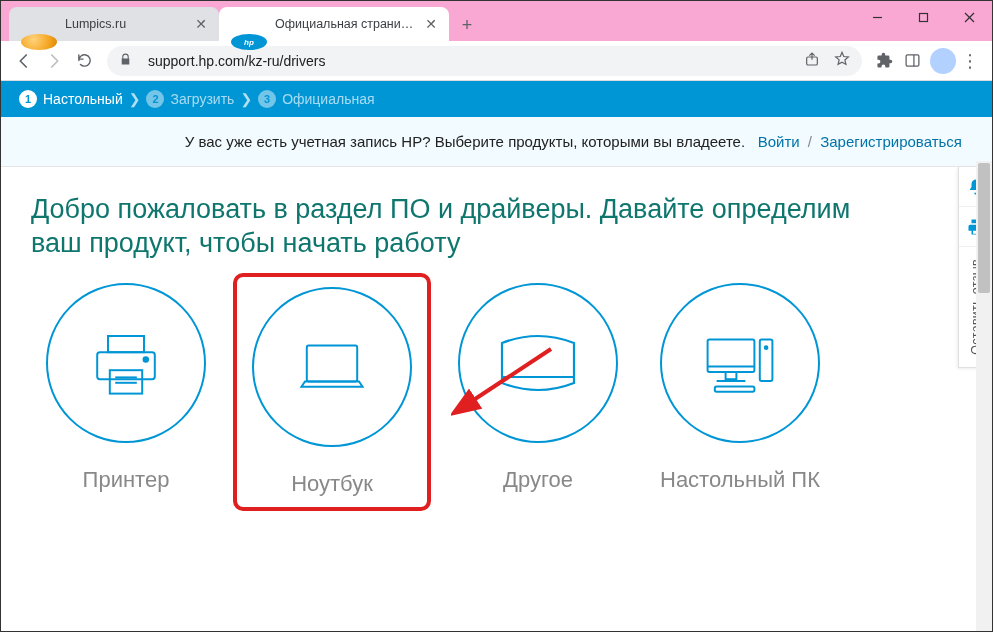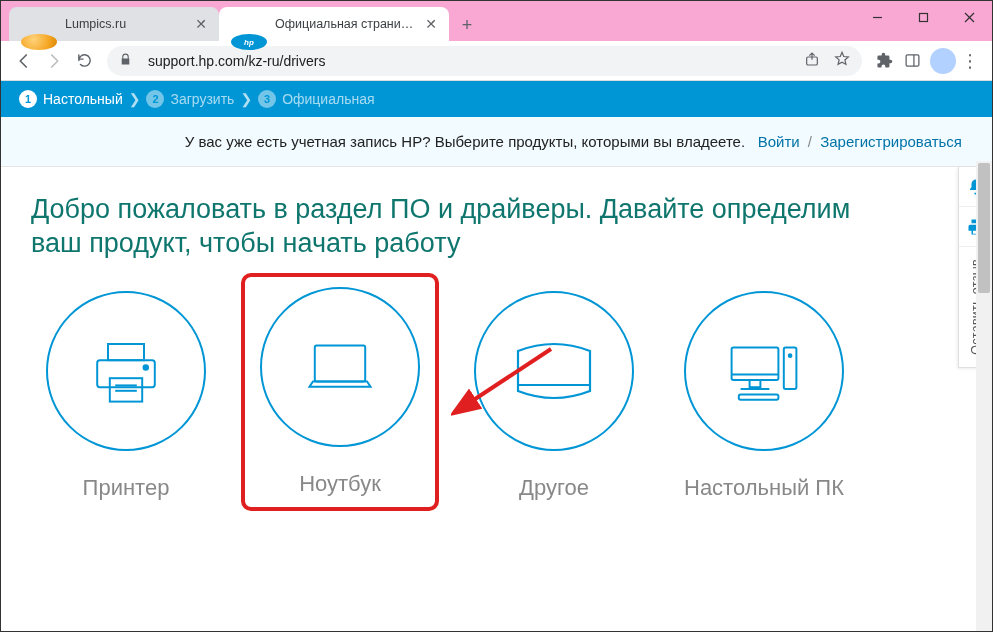--- a/index.html
+++ b/index.html
@@ -39,21 +39,21 @@
   .step.dim .num { background: rgba(255,255,255,0.7); }
   .step-sep { margin: 0 6px; opacity: 0.7; }
 
   .signin-bar { background: #f2fbff; padding: 16px 30px; font-size: 15px; color: #222; border-bottom: 1px solid #e5e5e5; text-align: right; }
   .signin-bar a { color: #0073a8; text-decoration: none; }
   .signin-bar .sep { color: #888; margin: 0 4px; }
 
   .page { padding: 26px 30px 0 30px; position: relative; }
   .heading { font-size: 27px; font-weight: 400; color: #0f766e; line-height: 1.25; max-width: 870px; }
 
-  .cards { display: flex; gap: 40px; margin-top: 22px; padding-left: 10px; align-items: flex-end; }
+  .cards { display: flex; gap: 32px; margin-top: 22px; padding-left: 10px; }
   .card { display: flex; flex-direction: column; align-items: center; width: 170px; cursor: pointer; }
   .circle { width: 160px; height: 160px; border: 2.5px solid #0096d6; border-radius: 50%; display: flex; align-items: center; justify-content: center; }
   .card-label { margin-top: 24px; font-size: 22px; color: #888; font-weight: 300; white-space: nowrap; }
 
   .highlight-box { border: 4px solid #e02020; border-radius: 10px; padding: 10px; margin: -10px; }
 
   
   .circle svg { stroke: #0096d6; fill: none; stroke-width: 2.2; }
 
   

